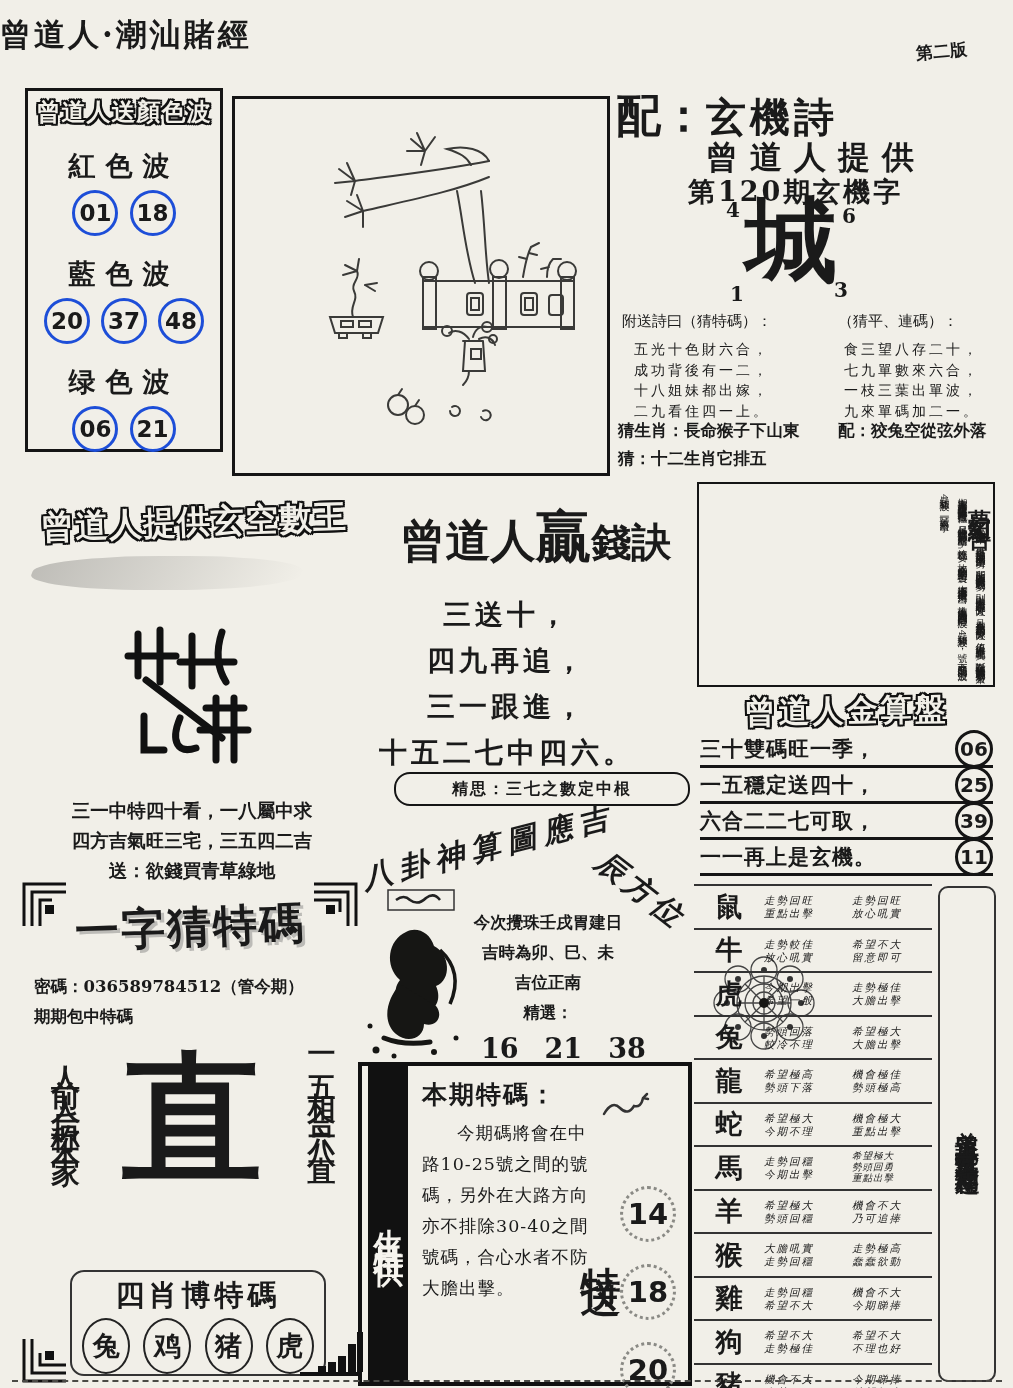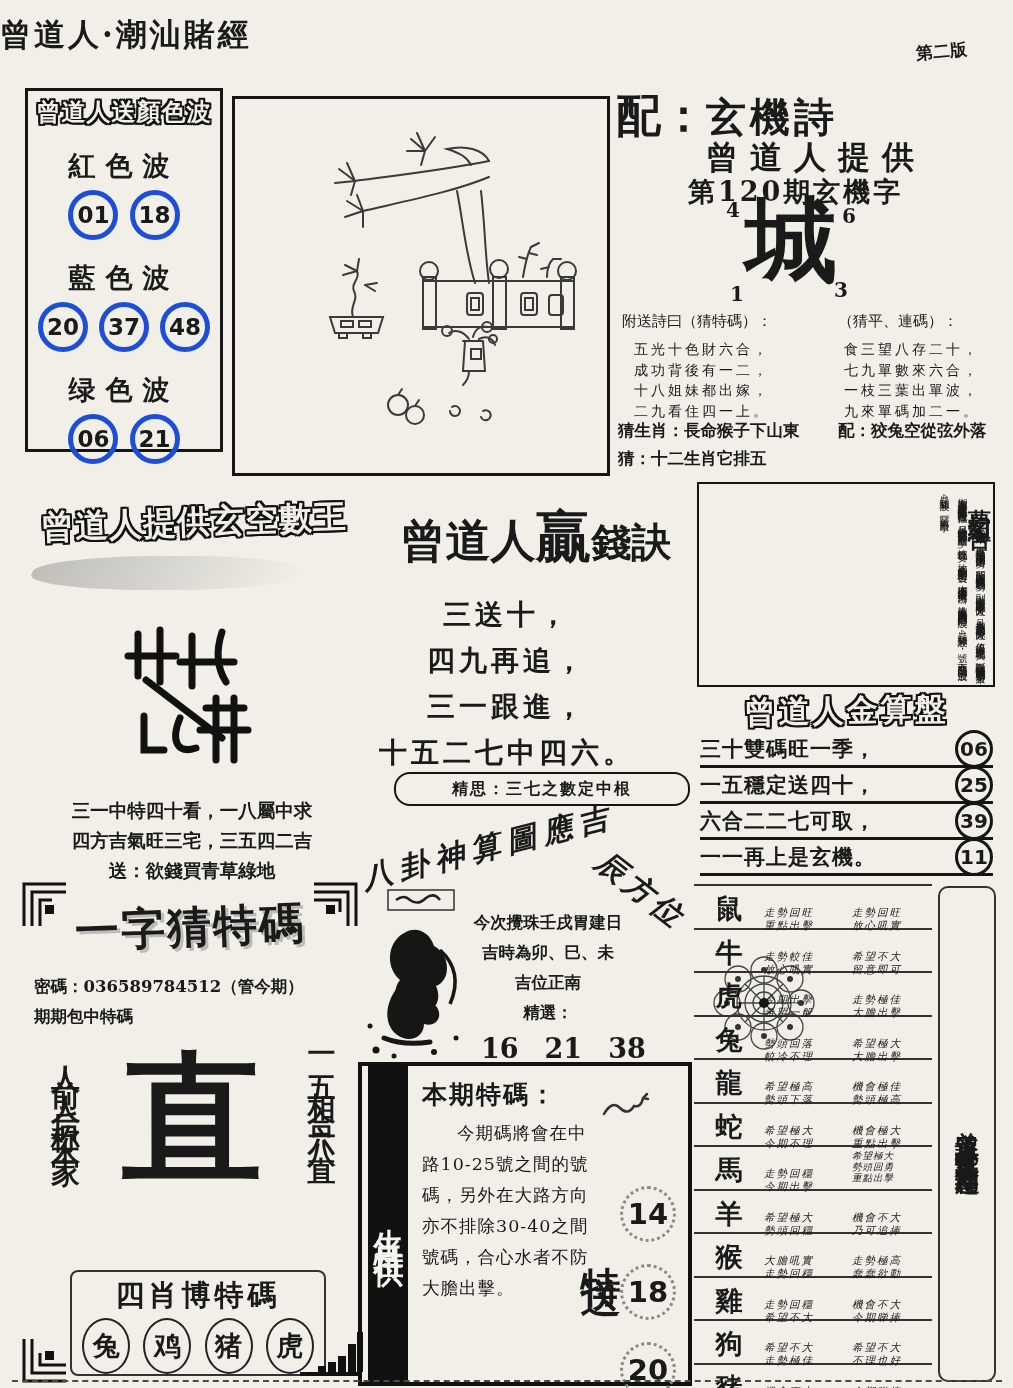--- a/index.html
+++ b/index.html
@@ -10,21 +10,21 @@
   .hollow{color:#f1efe8;text-shadow:-2px 0 #111,2px 0 #111,0 -2px #111,0 2px #111,
           -2px -2px #111,2px 2px #111,-2px 2px #111,2px -2px #111;}
   
   .masthead{left:0;right:0;top:14px;font-size:31px;font-weight:900;letter-spacing:3px;}
   .edition{left:916px;top:40px;font-size:17px;font-weight:700;transform:rotate(-5deg);}
   
   .color-box{left:25px;top:88px;width:192px;height:358px;border:3px solid #151515;text-align:center;}
   .cw-header{margin-top:5px;font-size:24px;font-weight:900;letter-spacing:1px;}
   .cw-label{margin-top:20px;font-size:27px;font-weight:700;letter-spacing:10px;}
   .cw-nums{margin-top:6px;}
-  .wave-circle{display:inline-block;width:40px;height:40px;border:5px solid #1d4ed8;border-radius:50%;
+  .wave-circle{display:inline-block;width:40px;height:40px;border:3px solid #1d4ed8;border-radius:50%;
     line-height:40px;font-size:23px;font-weight:800;margin:0 3px;background:transparent;}
   
   .image-box{left:232px;top:96px;width:372px;height:374px;border:3px solid #151515;}
   
   .myst-line1{left:616px;top:86px;font-weight:900;}
   .myst-line1 .pei{font-size:45px;}
   .myst-line1 .shi{font-size:40px;letter-spacing:4px;}
   .myst-provider{left:706px;top:136px;font-size:32px;font-weight:900;letter-spacing:12px;}
   .myst-issue{left:688px;top:174px;font-size:27px;font-weight:700;letter-spacing:3px;}
   .char-block{left:700px;top:202px;width:190px;height:105px;}
@@ -68,21 +68,21 @@
   
   .oc{left:20px;top:880px;width:340px;height:505px;}
   .corner{position:absolute;}
   .oc-header{position:absolute;left:0;right:0;top:18px;text-align:center;font-size:44px;font-weight:900;
     letter-spacing:2px;transform:rotate(-2deg);text-shadow:3px 3px 0 rgba(110,110,110,.4);}
   .oc-code{position:absolute;left:14px;top:96px;font-size:16.5px;font-weight:700;}
   .oc-promise{position:absolute;left:14px;top:126px;font-size:16.5px;font-weight:700;}
   .oc-vl{position:absolute;left:26px;top:162px;writing-mode:vertical-rl;font-size:29px;font-weight:800;letter-spacing:15px;}
   .oc-vr{position:absolute;right:20px;top:158px;writing-mode:vertical-rl;font-size:28px;font-weight:800;letter-spacing:16px;}
   .oc-big{position:absolute;left:102px;top:168px;font-size:140px;font-weight:900;line-height:1;}
-  .fz-box{position:absolute;left:50px;top:390px;width:252px;height:102px;border:2px solid #333;border-radius:8px;text-align:center;}
+  .fz-box{position:absolute;left:50px;top:390px;width:252px;height:102px;border:2px solid #333;border-radius:14px;text-align:center;}
   .fz-header{margin-top:4px;font-size:29px;font-weight:900;letter-spacing:4px;}
   .fz-animals{margin-top:2px;}
   .fz-circle{display:inline-block;width:44px;height:52px;border:2.5px solid #222;border-radius:50%;
     line-height:52px;font-size:27px;font-weight:700;margin:0 4px;}
   
   .bg-title1{left:368px;top:858px;font-size:30px;font-weight:800;font-style:italic;letter-spacing:7px;
     transform:rotate(-14deg);transform-origin:left bottom;white-space:nowrap;}
   .bg-title2{left:612px;top:842px;font-size:30px;font-weight:800;font-style:italic;letter-spacing:5px;
     transform:rotate(38deg);transform-origin:left top;white-space:nowrap;}
   .bg-ink{left:360px;top:888px;}
@@ -99,21 +99,21 @@
   .sp-gift{position:absolute;left:212px;top:168px;writing-mode:vertical-rl;font-size:40px;font-weight:900;letter-spacing:12px;}
   .sp-circles{position:absolute;left:258px;top:120px;}
   .sp-circle{width:50px;height:50px;border:3px dotted #8a8a85;border-radius:50%;text-align:center;
     line-height:50px;font-size:29px;font-weight:900;margin-bottom:22px;}
   .sp-snake{position:absolute;left:238px;top:20px;}
   
   .ztable{left:694px;top:884px;width:238px;height:498px;border-top:2px solid #333;}
   .zrow{display:grid;grid-template-columns:70px 88px 80px;height:41.5px;border-bottom:2px solid #333;}
   .zanimal{display:flex;align-items:center;justify-content:center;font-size:27px;font-weight:800;
     font-family:"DejaVu Serif",serif;}
-  .zmid,.zright{padding-top:20px;font-size:10.5px;line-height:13px;font-style:italic;
+  .zmid,.zright{padding-top:8px;font-size:10.5px;line-height:13px;font-style:italic;
     font-family:"DejaVu Serif",serif;letter-spacing:2px;}
   .zmid span,.zright span{display:block;white-space:nowrap;}
   .zrow.three .zright{font-size:9.5px;line-height:11px;padding-top:3px;letter-spacing:1px;}
   
   .rbanner{left:938px;top:886px;width:54px;height:492px;border:2px solid #333;border-radius:10px;
     display:flex;align-items:center;justify-content:center;}
   .rbanner-text{writing-mode:vertical-rl;font-size:24px;font-weight:900;letter-spacing:3px;font-family:"DejaVu Serif",serif;}
   
   .bottom-rule{left:12px;top:1380px;width:990px;border-top:2px dashed #4a4a46;}
   .stair{left:300px;top:1332px;}

